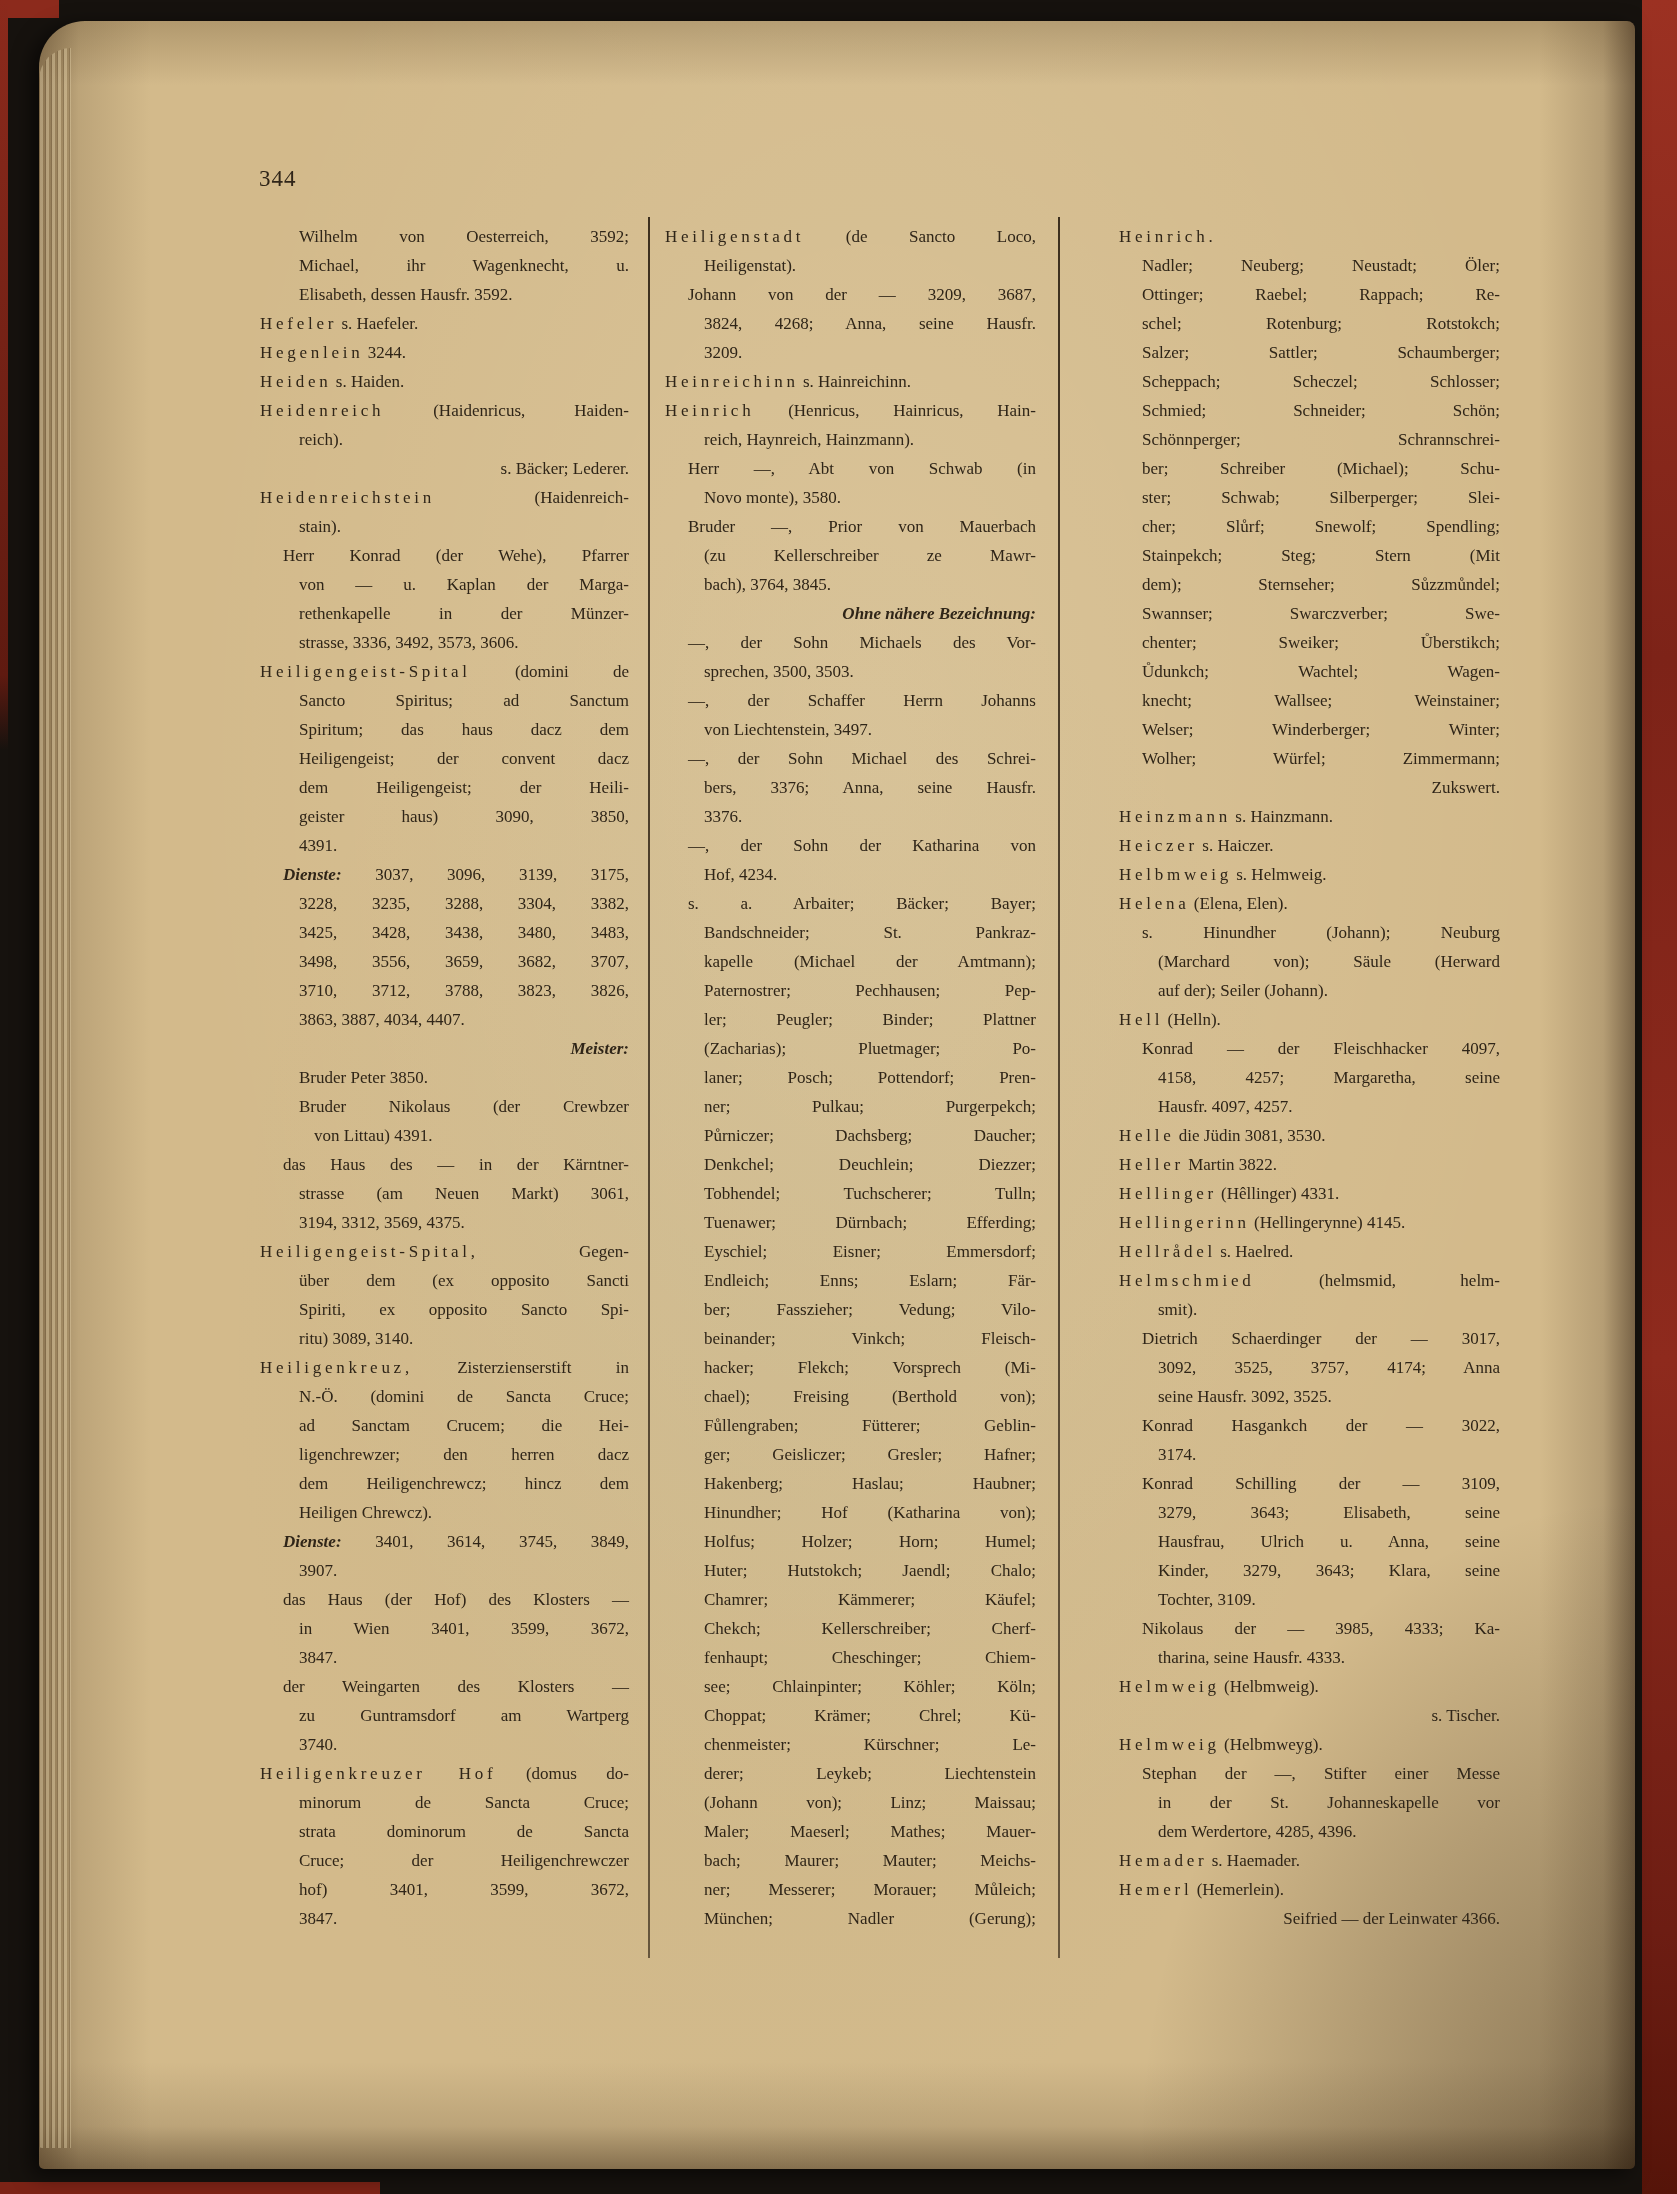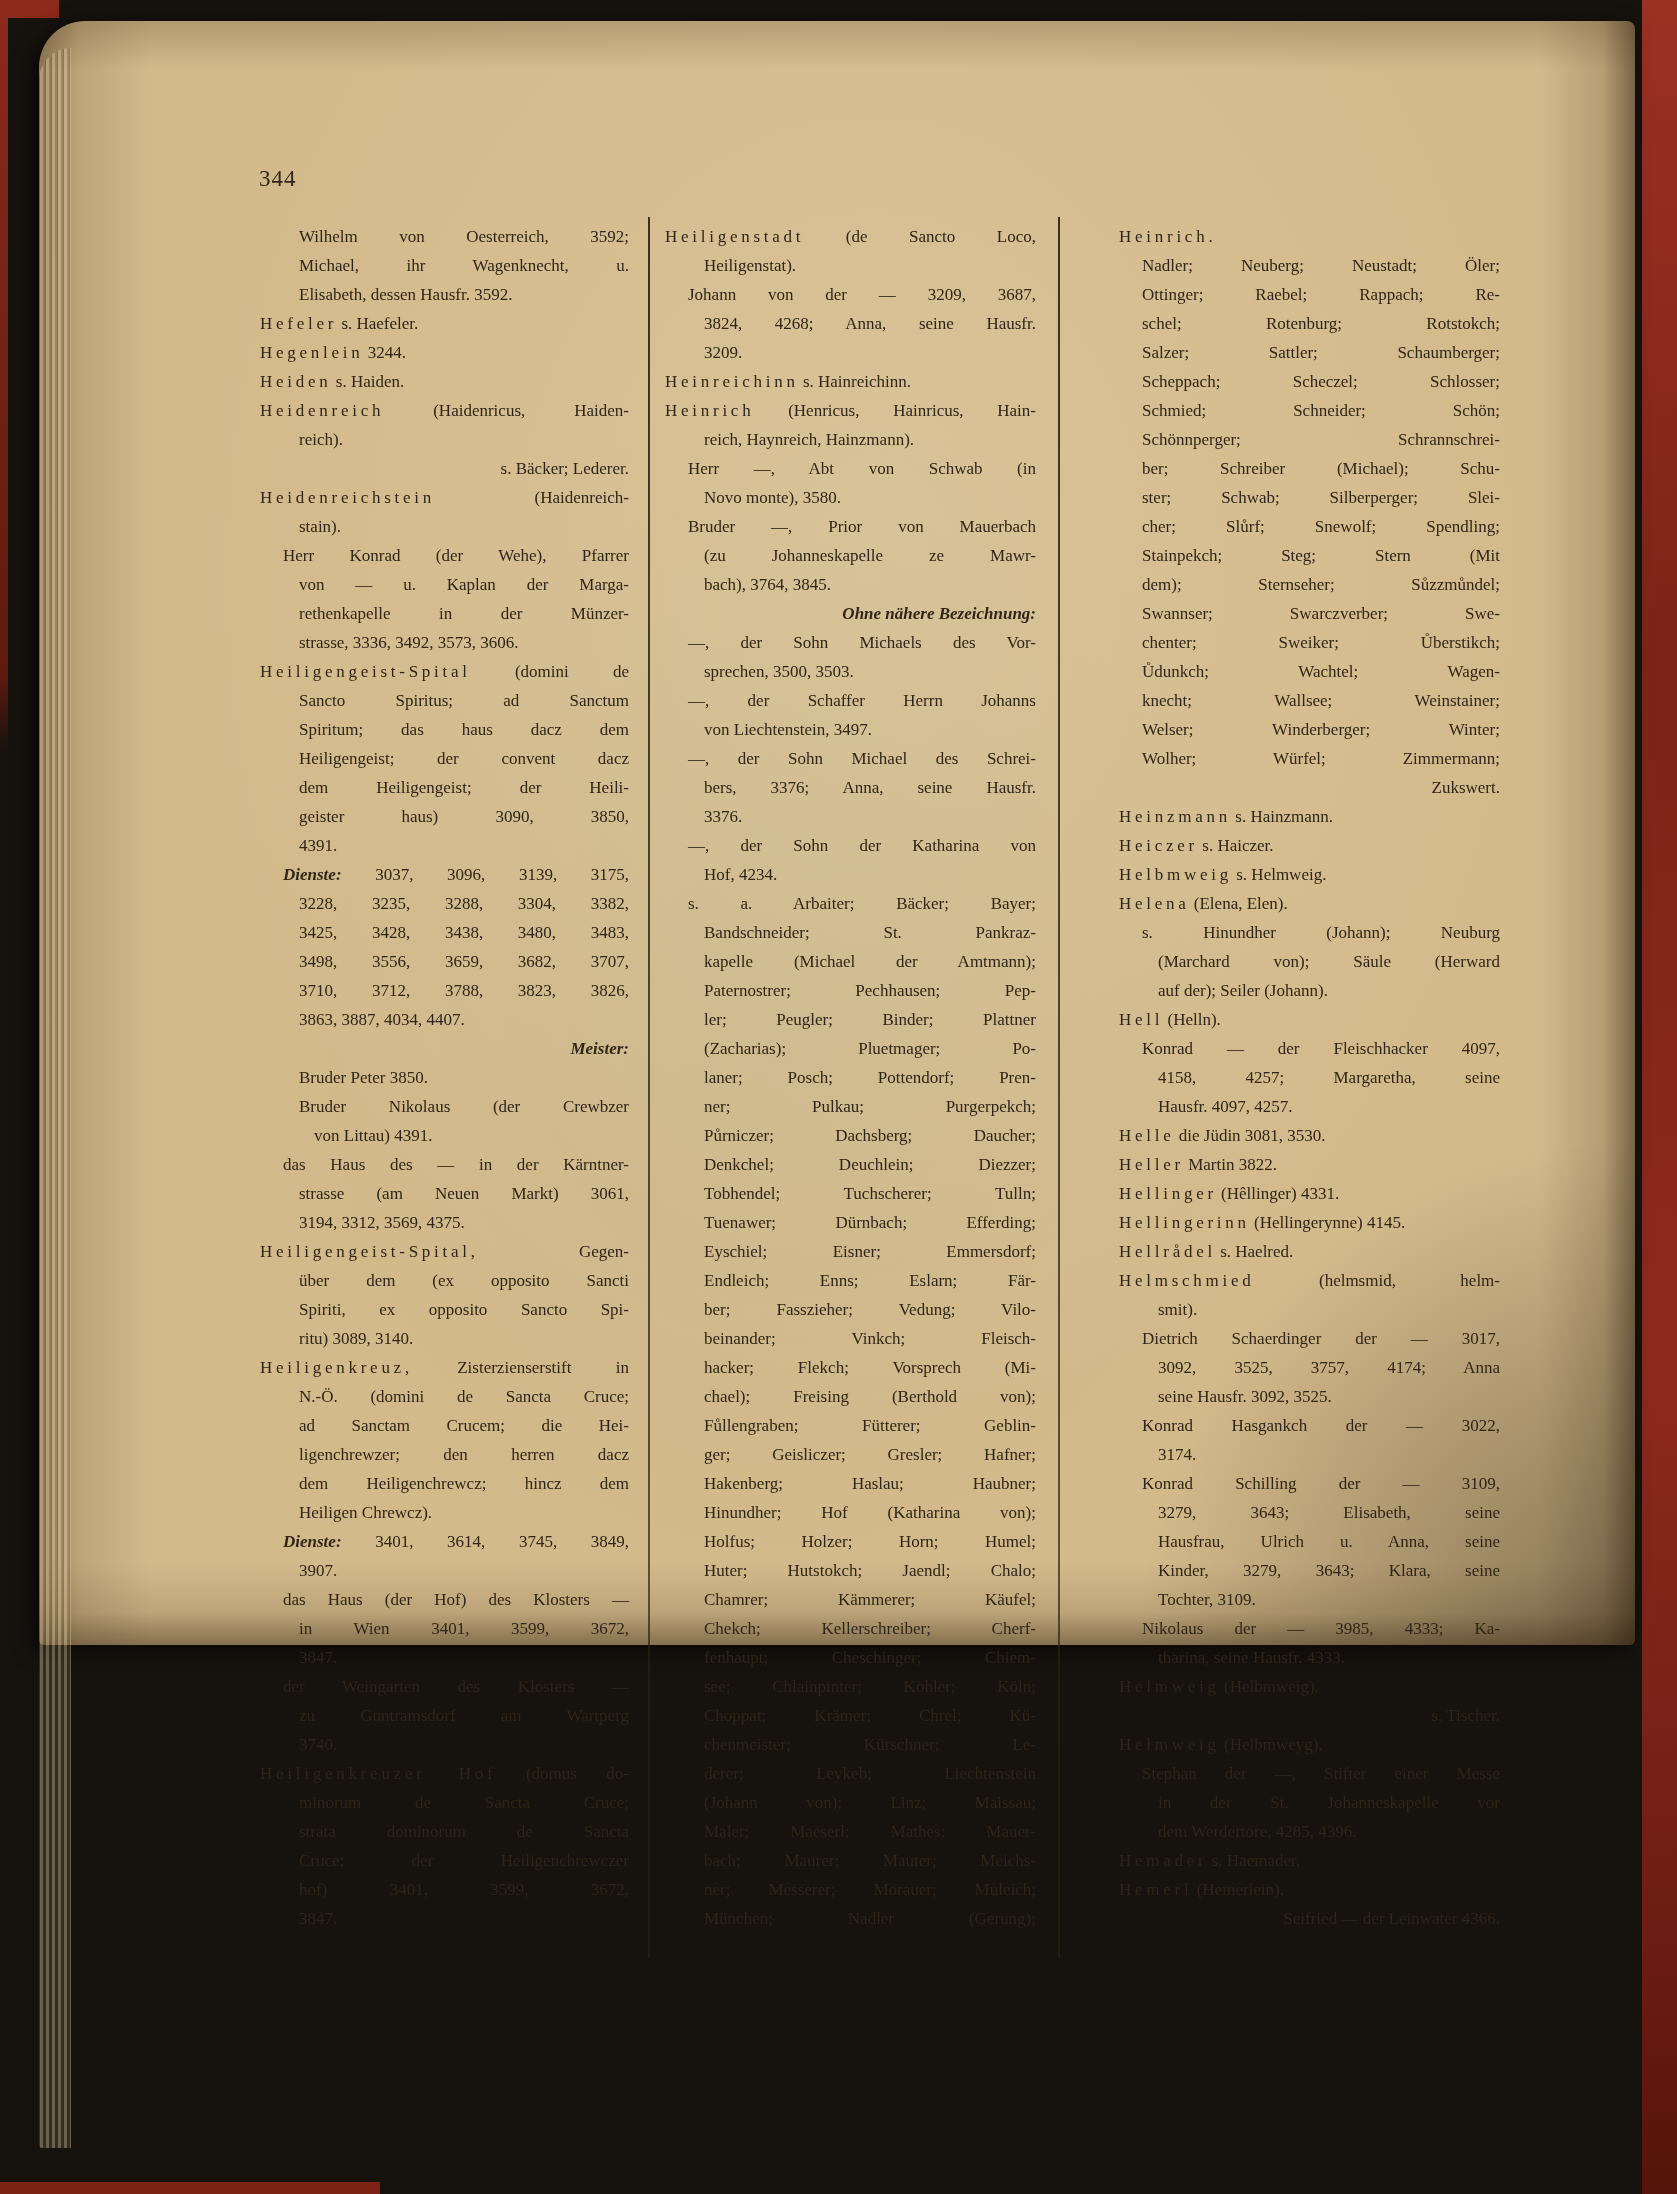--- a/index.html
+++ b/index.html
@@ -10,21 +10,21 @@
   }
   
   .red-right  { position:absolute; right:0; top:0; width:35px; height:100%;
                 background:linear-gradient(180deg,#9c3122 0%,#7d2318 30%,#8e2a1d 62%,#6d1d13 88%,#551409 100%); }
   .red-topleft{ position:absolute; left:0; top:0; width:59px; height:18px; background:#8c2a1c; }
   .red-left   { position:absolute; left:0; top:0; width:8px; height:750px;
                 background:linear-gradient(180deg,#8c2a1c,#5f1a10 90%,rgba(95,26,16,0)); }
   .red-bottom { position:absolute; left:0; bottom:0; width:380px; height:12px; background:#7c2316; }
 
   .page {
-    position:absolute; left:39px; top:21px; width:1596px; height:1624px;
+    position:absolute; left:39px; top:21px; width:1596px; height:2148px;
     border-radius:46px 8px 5px 5px;
     background:
       radial-gradient(ellipse at 52% 34%, rgba(255,252,235,0.14), rgba(0,0,0,0) 58%),
       radial-gradient(ellipse at 46% 62%, rgba(150,160,130,0.10), rgba(0,0,0,0) 45%),
       radial-gradient(ellipse at 100% 100%, rgba(40,26,12,0.45), rgba(0,0,0,0) 22%),
       linear-gradient(90deg,  rgba(70,50,28,0.50) 0%, rgba(70,50,28,0.16) 2.5%, rgba(0,0,0,0) 7%),
       linear-gradient(270deg, rgba(46,28,14,0.55) 0%, rgba(46,28,14,0.18) 2%, rgba(0,0,0,0) 6%),
       linear-gradient(0deg,   rgba(56,38,18,0.50) 0%, rgba(56,38,18,0.15) 2%, rgba(0,0,0,0) 5%),
       linear-gradient(180deg, rgba(90,66,34,0.28) 0%, rgba(0,0,0,0) 3%),
       #d3ba8b;
@@ -143,21 +143,21 @@
       <div class="line i2"><span>Heiligenstat).</span></div>
       <div class="line i1 j"><span>Johann von der — 3209, 3687,</span></div>
       <div class="line i2 j"><span>3824, 4268; Anna, seine Hausfr.</span></div>
       <div class="line i2"><span>3209.</span></div>
       <div class="line i0"><span class="head">Heinreichinn</span><span> s. Hainreichinn.</span></div>
       <div class="line i0 j"><span class="head">Heinrich</span><span> (Henricus, Hainricus, Hain-</span></div>
       <div class="line i2"><span>reich, Haynreich, Hainzmann).</span></div>
       <div class="line i1 j"><span>Herr —, Abt von Schwab (in</span></div>
       <div class="line i2"><span>Novo monte), 3580.</span></div>
       <div class="line i1 j"><span>Bruder —, Prior von Mauerbach</span></div>
-      <div class="line i2 j"><span>(zu Johanneskapelle ze Mawr-</span></div>
+      <div class="line i2 j"><span>(zu Kellerschreiber ze Mawr-</span></div>
       <div class="line i2"><span>bach), 3764, 3845.</span></div>
       <div class="line i1"><span class="em">Ohne nähere Bezeichnung:</span></div>
       <div class="line i1 j"><span>—, der Sohn Michaels des Vor-</span></div>
       <div class="line i2"><span>sprechen, 3500, 3503.</span></div>
       <div class="line i1 j"><span>—, der Schaffer Herrn Johanns</span></div>
       <div class="line i2"><span>von Liechtenstein, 3497.</span></div>
       <div class="line i1 j"><span>—, der Sohn Michael des Schrei-</span></div>
       <div class="line i2 j"><span>bers, 3376; Anna, seine Hausfr.</span></div>
       <div class="line i2"><span>3376.</span></div>
       <div class="line i1 j"><span>—, der Sohn der Katharina von</span></div>

